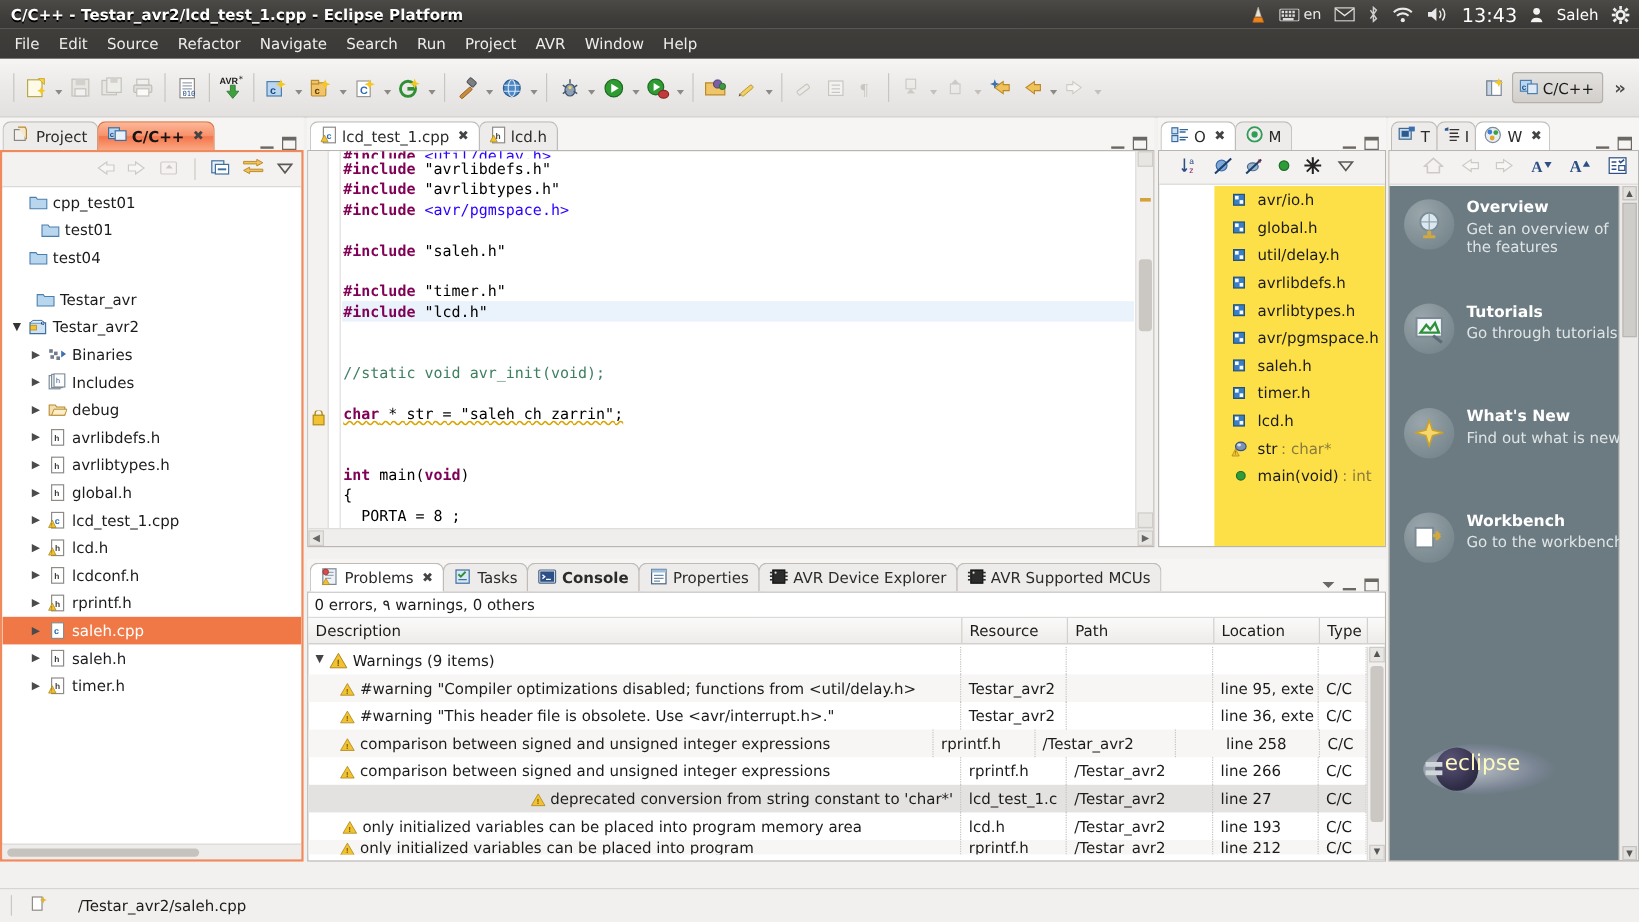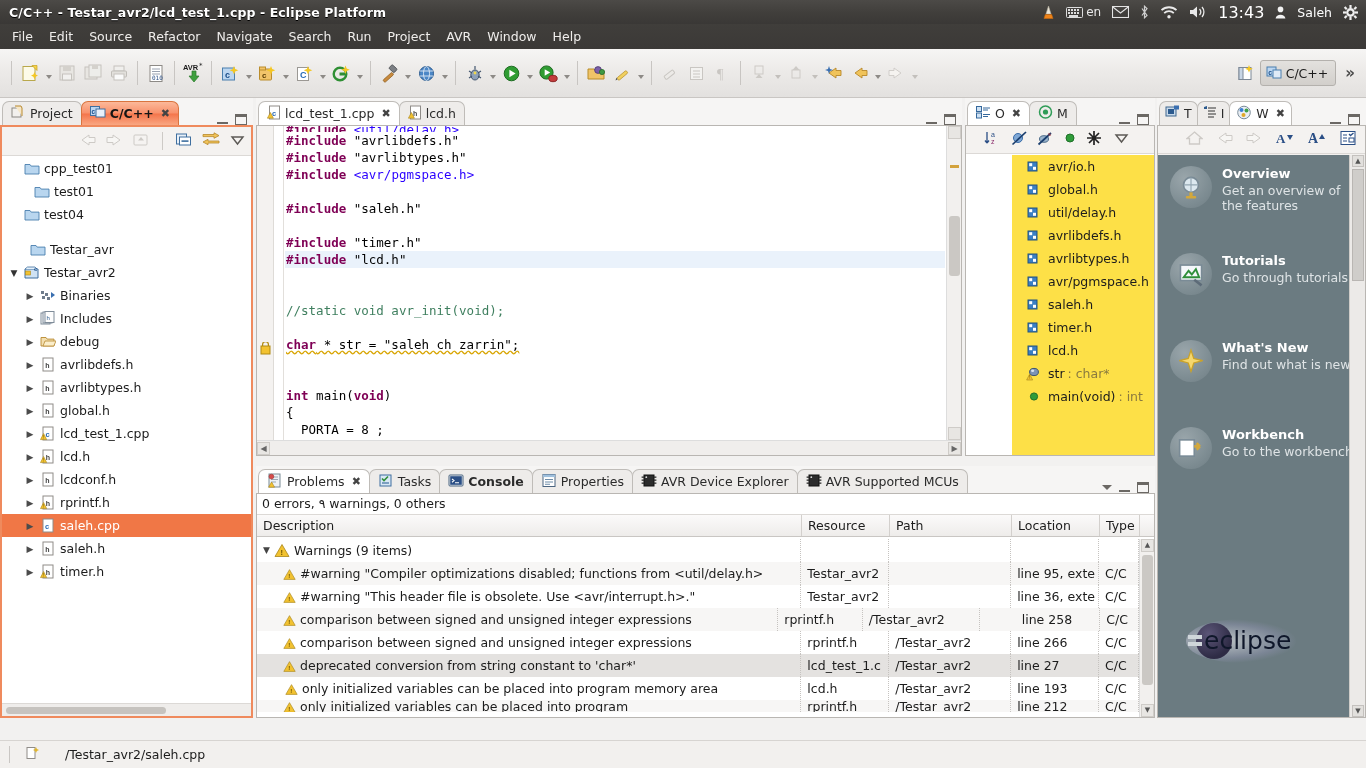--- a/index.html
+++ b/index.html
@@ -1175,21 +1175,21 @@
               <h4>Workbench</h4>
               <p>Go to the workbench</p>
             </div>
           </div>
           <div style="position: absolute; left: 10px; bottom: 46px; width: 150px; height: 60px; display: flex; align-items: center;">
             <div style="position:relative;width:150px;height:56px;">
               <div style="position:absolute;left:18px;top:6px;width:110px;height:44px;border-radius:50%;background:radial-gradient(ellipse at 32% 50%, rgba(255,255,255,0.55), rgba(180,170,220,0.22) 55%, rgba(120,130,150,0) 72%);"></div>
               <div style="position:absolute;left:28px;top:10px;width:36px;height:36px;border-radius:50%;background:radial-gradient(circle at 35% 30%, #5b5577, #2e2b45 70%);"></div>
               <div style="position:absolute;left:20px;top:22px;width:14px;height:4px;background:#cfd6da;"></div>
               <div style="position:absolute;left:20px;top:29px;width:14px;height:4px;background:#cfd6da;"></div>
-              <span style="position:absolute;left:36px;top:13px;font-size:25px;color:#0f172a;font-family:'DejaVu Sans',sans-serif;">eclipse</span>
+              <span style="position:absolute;left:36px;top:13px;font-size:18px;color:#fef9c3;font-family:'DejaVu Sans',sans-serif;">eclipse</span>
             </div>
           </div>
         </div>
     </div>
   </div>
 
   <div class="panel" id="problems-panel">
     <div class="tabstrip" id="problems-tabstrip">
       <div class="vtab activeplain" style="margin-left: 2px;">
           <span><svg width="16" height="15" viewBox="0 0 16 15">
@@ -1322,21 +1322,21 @@
             <span class="c" style="width: 545px; padding-left: 26px;"><span style="display:inline-block;vertical-align:-3px;margin-right:4px"><svg width="13" height="13" viewBox="0 0 16 15">
                   <polygon points="8,1.5 15,13.5 1,13.5" fill="#f2c230" stroke="#a8851b" stroke-width="0.8"></polygon>
                   <text x="6.6" y="12" font-size="7.5" font-weight="bold" fill="#6b5200" font-family="sans-serif">!</text>
                 </svg></span><span>comparison between signed and unsigned integer expressions</span></span>
             <span class="c" style="width: 88px;">rprintf.h</span>
             <span class="c" style="width: 122px;">/Testar_avr2</span>
             <span class="c" style="width: 88px;">line 266</span>
             <span class="c" style="width: 40px;">C/C</span>
           </div>
           <div class="pbrow selrow">
-            <span class="c" style="width: 545px; padding-left: 26px;"><span style="display:inline-block;vertical-align:-3px;margin-right:4px"><svg width="13" height="13" viewBox="0 0 16 15">
+            <span class="c" style="width: 545px; padding-left: 26px; text-align: right;"><span style="display:inline-block;vertical-align:-3px;margin-right:4px"><svg width="13" height="13" viewBox="0 0 16 15">
                   <polygon points="8,1.5 15,13.5 1,13.5" fill="#f2c230" stroke="#a8851b" stroke-width="0.8"></polygon>
                   <text x="6.6" y="12" font-size="7.5" font-weight="bold" fill="#6b5200" font-family="sans-serif">!</text>
                 </svg></span><span>deprecated conversion from string constant to 'char*'</span></span>
             <span class="c" style="width: 88px;">lcd_test_1.c</span>
             <span class="c" style="width: 122px;">/Testar_avr2</span>
             <span class="c" style="width: 88px;">line 27</span>
             <span class="c" style="width: 40px;">C/C</span>
           </div>
           <div class="pbrow">
             <span class="c" style="width: 545px; padding-left: 28px;"><span style="display:inline-block;vertical-align:-3px;margin-right:4px"><svg width="13" height="13" viewBox="0 0 16 15">

